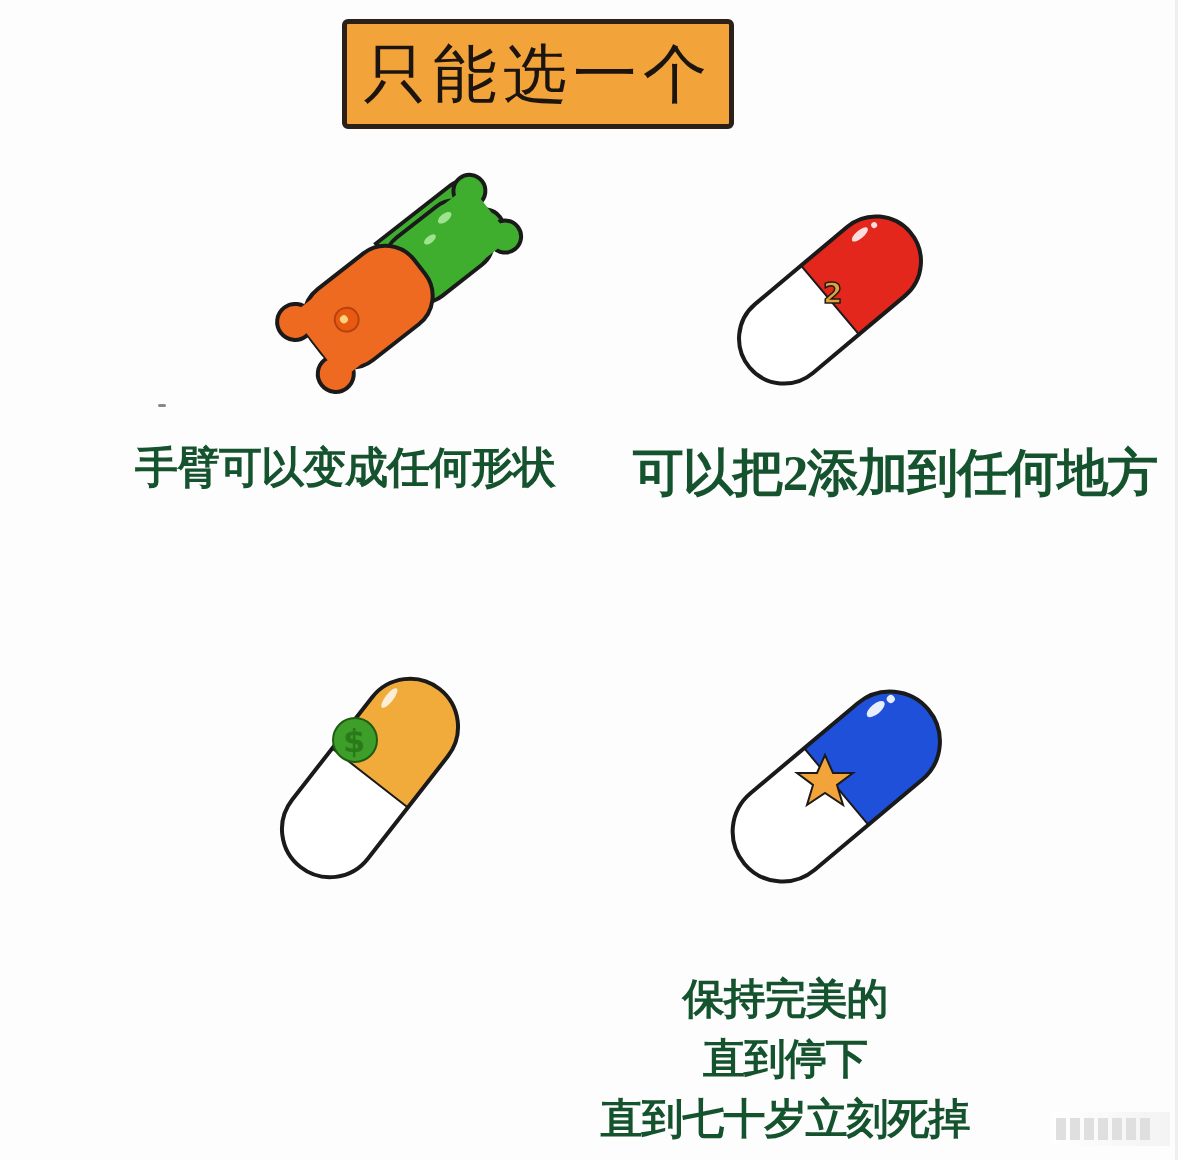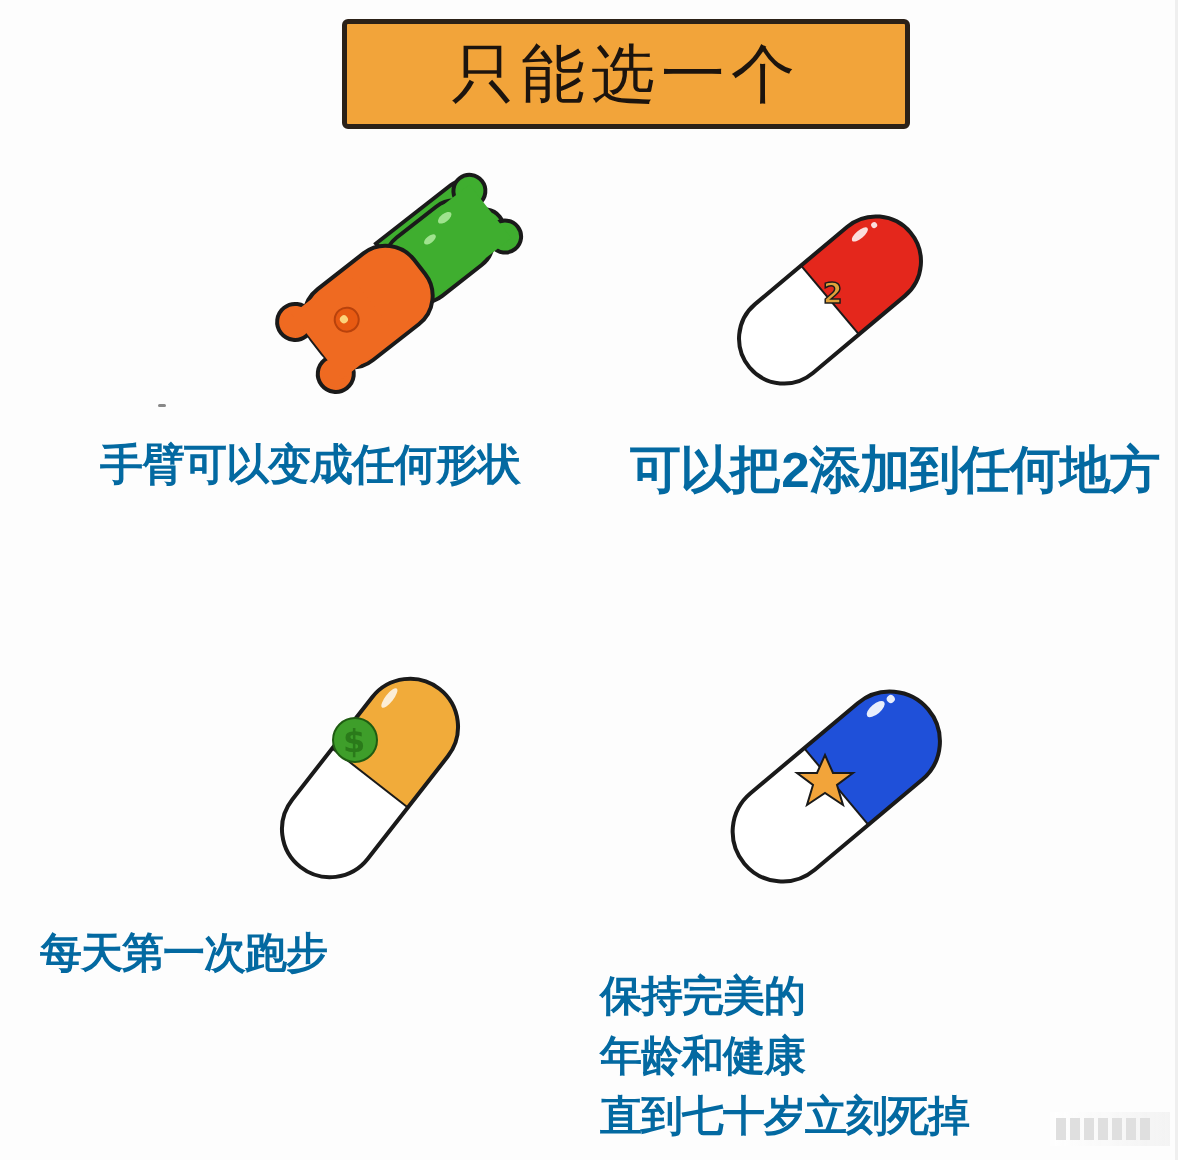--- a/index.html
+++ b/index.html
@@ -1,35 +1,35 @@
 <!DOCTYPE html>
 <html><head>
   <meta charset="utf-8">
   <style>
     * { margin: 0; padding: 0; box-sizing: border-box; }
     html, body { width: 1178px; height: 1160px; background: #fdfdfd; overflow: hidden; }
     body { position: relative; font-family: "DejaVu Sans", "Liberation Sans", sans-serif; color: #111; }
     .right-edge { position: absolute; right: 0; top: 0; width: 3px; height: 1160px; background: #efefef; }
 
     .title-box {
-      position: absolute; left: 342px; top: 19px; width: 568px; height: 110px;
+      position: absolute; left: 342px; top: 19px; width: 392px; height: 110px;
       background: #f2a43a; border: 5px solid #2b2118; border-radius: 6px;
       display: flex; align-items: center; justify-content: center;
     }
     .title-text {
       font-family: "DejaVu Sans", sans-serif; font-size: 64px; font-weight: normal;
       color: #1c140e; letter-spacing: 6px;
     }
 
     .art { position: absolute; }
     .art svg { display: block; }
 
     .caption {
-      position: absolute; font-weight: bold; color: #0369a1; text-align: left;
-      font-family: Liberation Mono, monospace; line-height: 1;
+      position: absolute; font-weight: bold; color: #14532d; text-align: center;
+      font-family: Liberation Serif, serif; line-height: 1;
     }
     .cap-1 { left: 100px; top: 446px; width: 490px; font-size: 43px; letter-spacing: -1px; }
     .cap-2 { left: 630px; top: 448px; width: 530px; font-size: 51px; letter-spacing: -1px; }
     .cap-3 { left: 40px; top: 935px; width: 560px; font-size: 42px; letter-spacing: -1px; }
     .cap-3 .line { display: block; height: 60px; }
     .cap-4 { left: 600px; top: 945px; width: 370px; font-size: 42px; letter-spacing: -1px; margin-top: 33px; }
     .cap-4 .line { display: block; height: 60px; }
 
     .dot { position: absolute; left: 158px; top: 404px; width: 8px; height: 3px; background: #888; border-radius: 2px; }
 
@@ -118,26 +118,25 @@
 
 <div class="caption cap-1">
   <span>手臂可以变成任何形状</span>
 </div>
 
 <div class="caption cap-2">
   <span>可以把2添加到任何地方</span>
 </div>
 
 <div class="caption cap-3">
-  <span class="line">每天第一次跑步</span>
 </div>
 
 <div class="caption cap-4">
   <span class="line">保持完美的</span>
-  <span class="line">年龄和健康</span>
+  <span class="line">直到停下</span>
   <span class="line">直到七十岁立刻死掉</span>
 </div>
 
 <div class="watermark">
   <span></span>
     <span></span>
     <span></span>
     <span></span>
     <span></span>
     <span></span>

